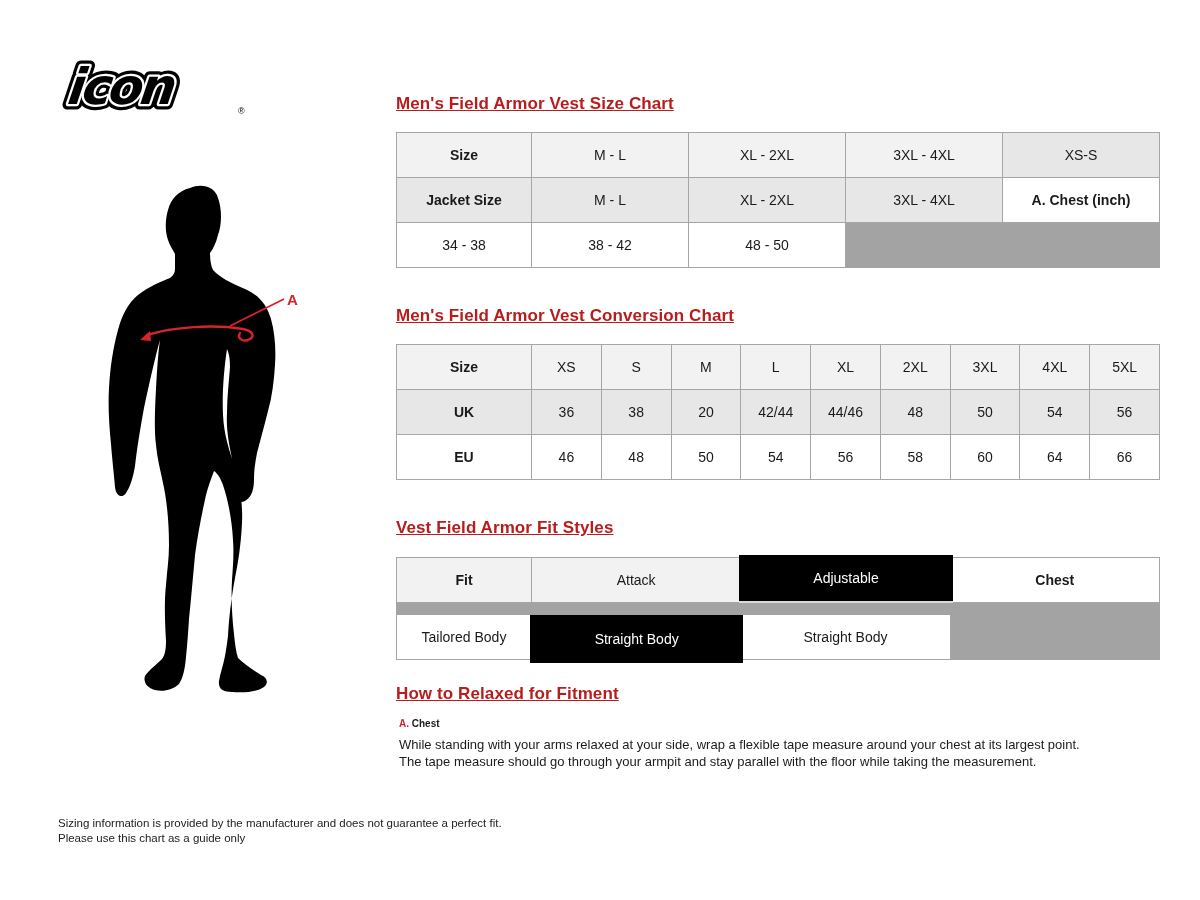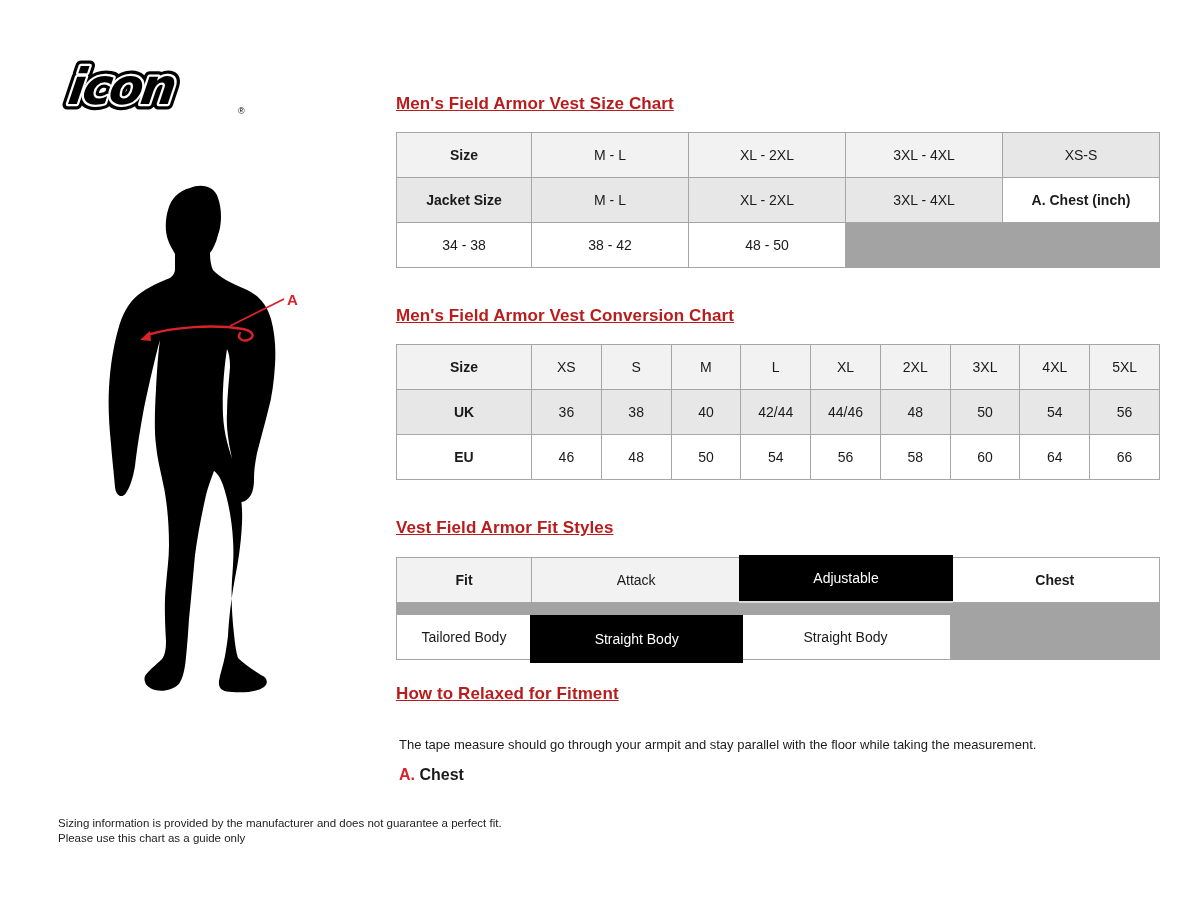--- a/index.html
+++ b/index.html
@@ -39,21 +39,21 @@
   .grid .row-1{background:var(--row_mid);}
   .grid .row-2{background:#fff;}
   .t3 .row-1{background:#fff;}
   .cell.hl{
     background:var(--highlight);color:#fff;position:relative;z-index:2;
     border-right:none;
   }
   .cell.hl-top{margin:-3px -2px 12px -2px;height:48px;border-bottom:2px solid #d9d9d9;}
   .cell.hl-bottom{margin:0 -2px -3px -2px;height:48px;border-bottom:none;}
   
-  .measure-label{font-size:16px;font-weight:bold;margin-top:48px;}
+  .measure-label{font-size:10px;font-weight:bold;}
   .measure-label .red{color:var(--accent);}
   .measure-text{font-size:13px;line-height:16.5px;color:#1c1c1c;}
   .footer-note{font-size:11.5px;line-height:14.5px;color:#222;}
 </style>
 </head>
 <body>
 
 <div id="page">
 
   <svg class="abs" style="left:55px;top:58px;" width="200" height="60" viewBox="0 0 200 60">
@@ -162,21 +162,21 @@
       <div class="cell row-0">M</div>
       <div class="cell row-0">L</div>
       <div class="cell row-0">XL</div>
       <div class="cell row-0">2XL</div>
       <div class="cell row-0">3XL</div>
       <div class="cell row-0">4XL</div>
       <div class="cell row-0">5XL</div>
       <div class="cell head row-1">UK</div>
       <div class="cell row-1">36</div>
       <div class="cell row-1">38</div>
-      <div class="cell row-1">40</div>
+      <div class="cell row-1">20</div>
       <div class="cell row-1">42/44</div>
       <div class="cell row-1">44/46</div>
       <div class="cell row-1">48</div>
       <div class="cell row-1">50</div>
       <div class="cell row-1">54</div>
       <div class="cell row-1">56</div>
       <div class="cell head row-2">EU</div>
       <div class="cell row-2">46</div>
       <div class="cell row-2">48</div>
       <div class="cell row-2">50</div>
@@ -198,20 +198,21 @@
       <div class="cell row-1 hl hl-bottom">Straight Body</div>
       <div class="cell row-1">Straight Body</div>
     </div>
 
   <div class="abs section-title" style="left:396px;top:684px;">How to Relaxed for Fitment</div>
   <div class="abs measure-label" style="left:399px;top:718px;">
     <span class="red">A.</span>
     <span>Chest</span>
   </div>
   <div class="abs measure-text" style="left:399px;top:737px;">
+    <div>While standing with your arms relaxed at your side, wrap a flexible tape measure around your chest at its largest point.</div>
     <div>The tape measure should go through your armpit and stay parallel with the floor while taking the measurement.</div>
   </div>
 
   <div class="abs footer-note" style="left:58px;top:816px;">
     <div>Sizing information is provided by the manufacturer and does not guarantee a perfect fit.</div>
     <div>Please use this chart as a guide only</div>
   </div>
 
 </div>
 

